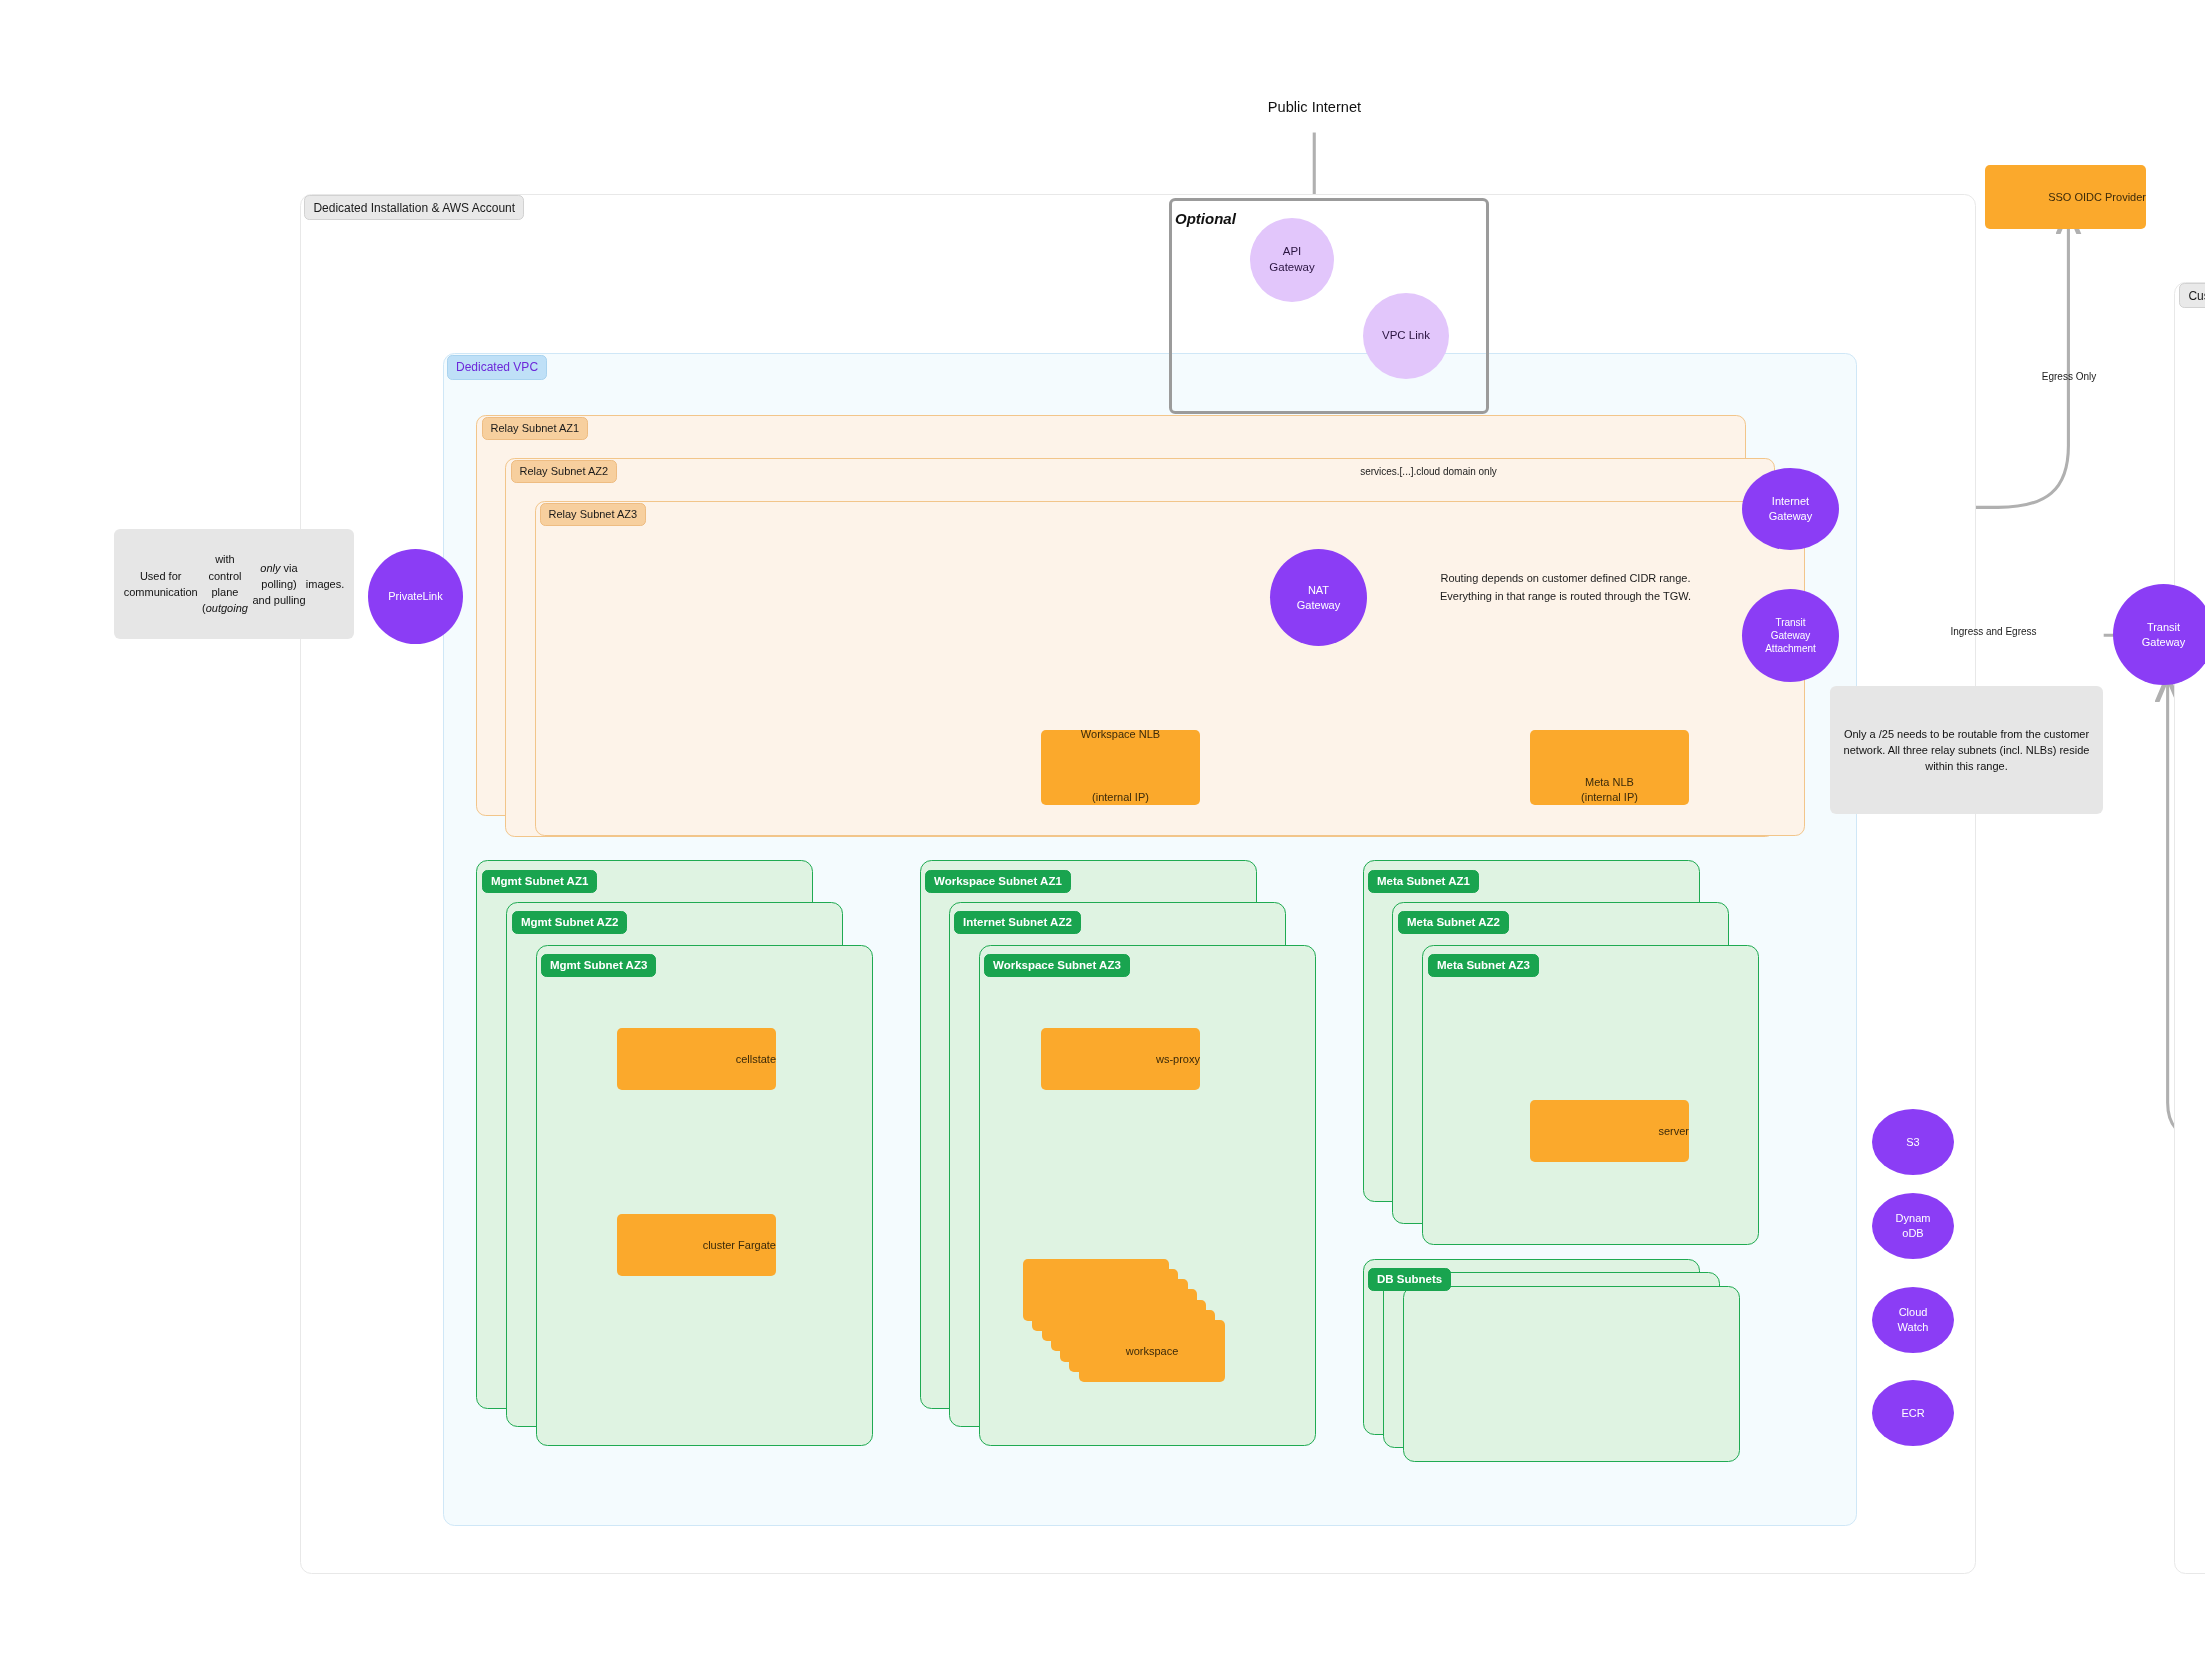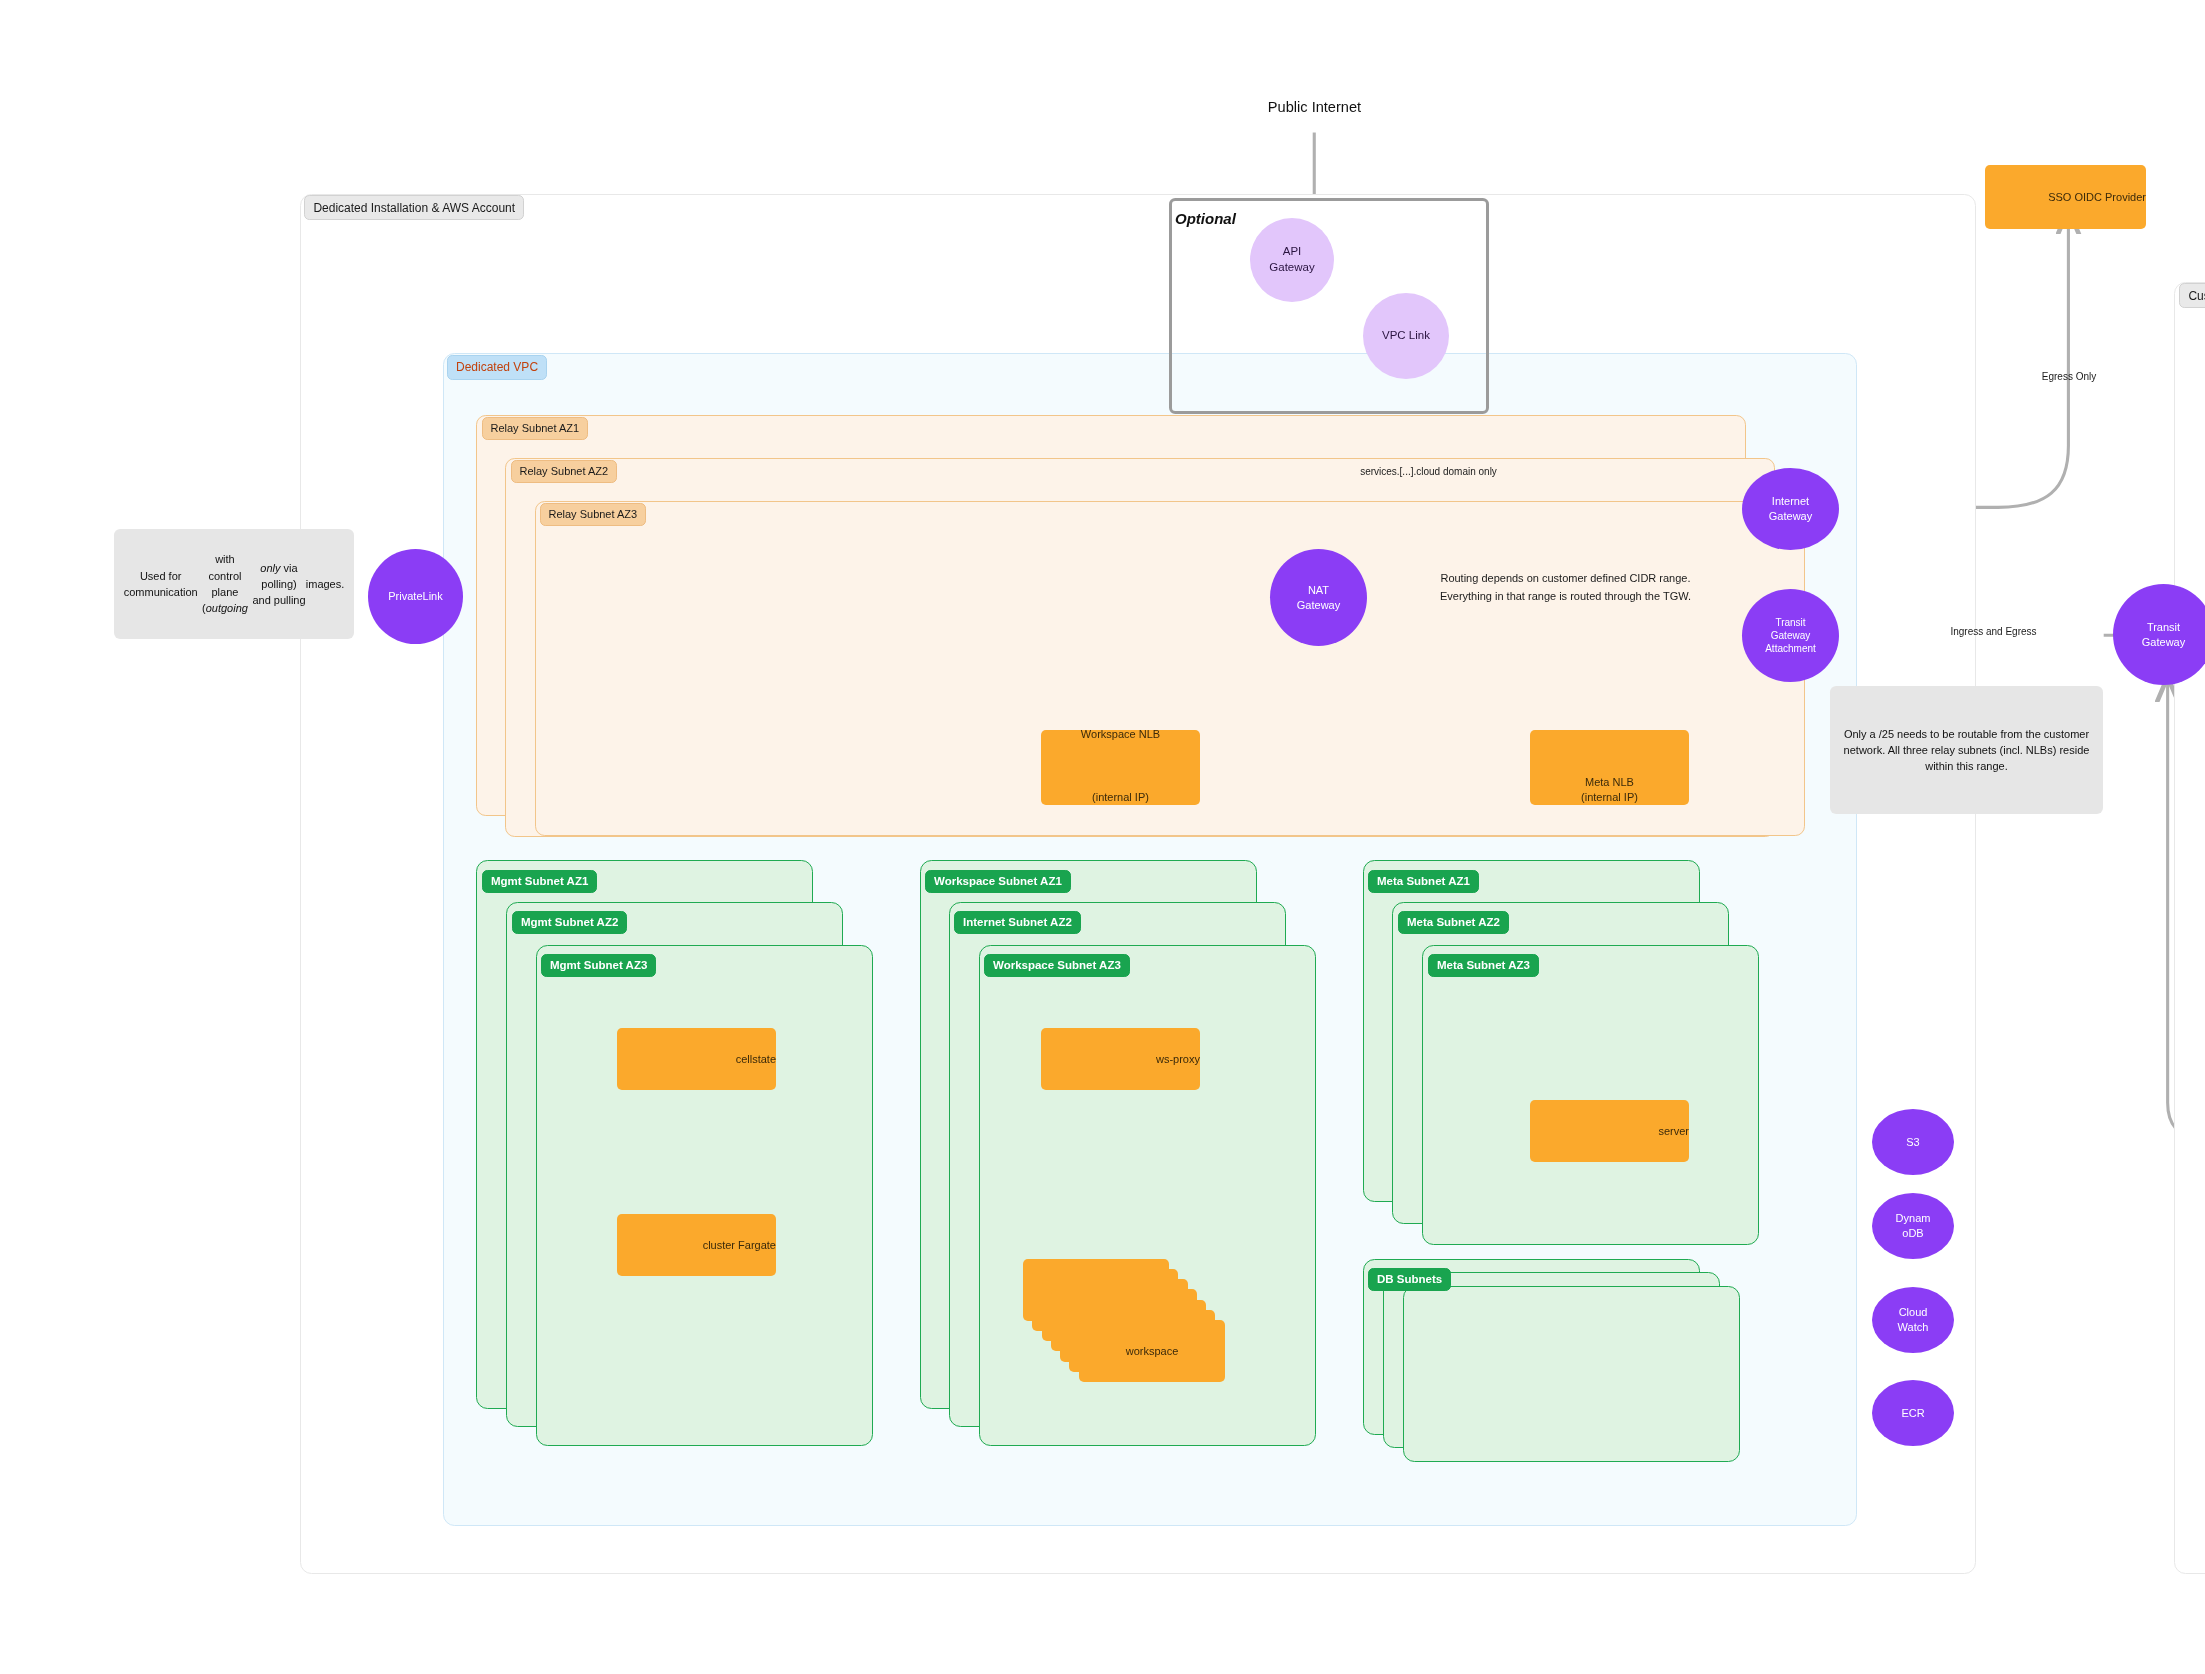--- a/index.html
+++ b/index.html
@@ -14,21 +14,21 @@
   .optional-box{border:3.1px solid #9b9b9b;border-radius:6.2px;background:transparent;}
 
   .relay{border:0.9px solid #f2c58a;border-radius:9.7px;background:#fdf3e9;}
   .green{border:0.9px solid #1faa52;border-radius:11.5px;background:#dff3e2;}
 
   
   .pill{position:absolute;display:inline-flex;align-items:center;white-space:nowrap;
         border-radius:5.3px;line-height:1;}
   .pill-grey{background:#e9e9e9;border:0.9px solid #d2d2d2;color:#1a1a1a;
         font-size:12px;padding:5.7px 8.4px;}
-  .pill-blue{background:#bfe0f7;border:0.9px solid #a9d3ef;color:#c2410c;
+  .pill-blue{background:#bfe0f7;border:0.9px solid #a9d3ef;color:#6d28d9;
         font-size:12px;padding:5.3px 8px;}
   .pill-orange{background:#f7cf9e;border:0.9px solid #eebc82;color:#1a1a1a;
         font-size:11px;padding:4.9px 7.5px;}
   .pill-green{background:#19a44f;border:0.9px solid #19a44f;color:#ffffff;
         font-size:11.5px;padding:4.9px 8px;font-weight:bold;margin-top:6px;}
 
   
   .orangebox{background:#fba92c;border-radius:4.9px;display:flex;align-items:center;
              justify-content:flex-end;text-align:center;color:#3b2a0a;font-size:11px;line-height:1.35;}
   .ellipse{background:#8b3df5;border-radius:50%;display:flex;align-items:center;

